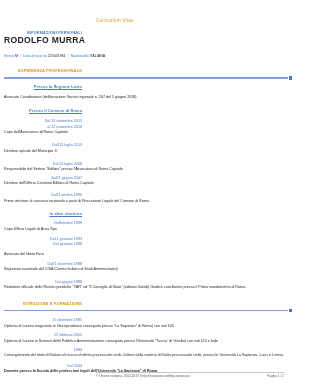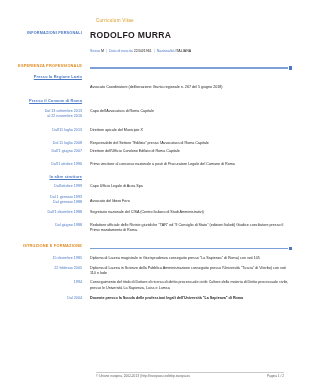--- a/index.html
+++ b/index.html
@@ -5,21 +5,21 @@
   html,body{margin:0;padding:0;}
   body{
     width:298px;height:386px;background:#ffffff;
     font-family:"Liberation Sans", sans-serif;
     -webkit-font-smoothing:antialiased;
     overflow:hidden;position:relative;
   }
   .page{position:relative;width:298px;height:386px;box-sizing:border-box;}
 
   
-  .row{display:flex;width:100%;box-sizing:border-box;padding:0 6px 0 4px;}
+  .row{display:flex;width:100%;box-sizing:border-box;padding:0 6px 0 4px;flex-direction:column;}
   .col-left{width:86px;min-width:86px;text-align:right;padding-right:8px;box-sizing:border-box;}
   .col-right{flex:1;text-align:left;}
 
   
   .doc-title{
     color:#d99b25;font-size:4.6px;letter-spacing:.25px;
     text-align:left;padding-left:96px;padding-top:18px;
   }
   .label-personal{
     color:#4a78c4;font-size:3.8px;letter-spacing:.18px;font-weight:bold;

